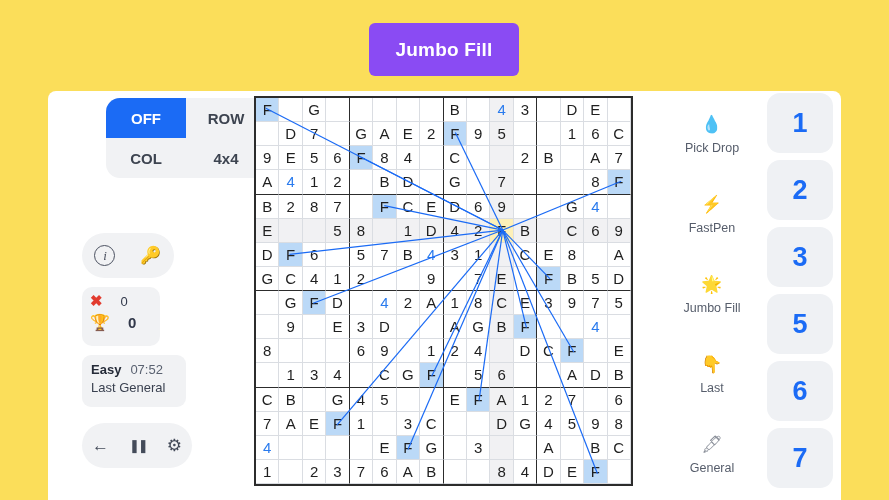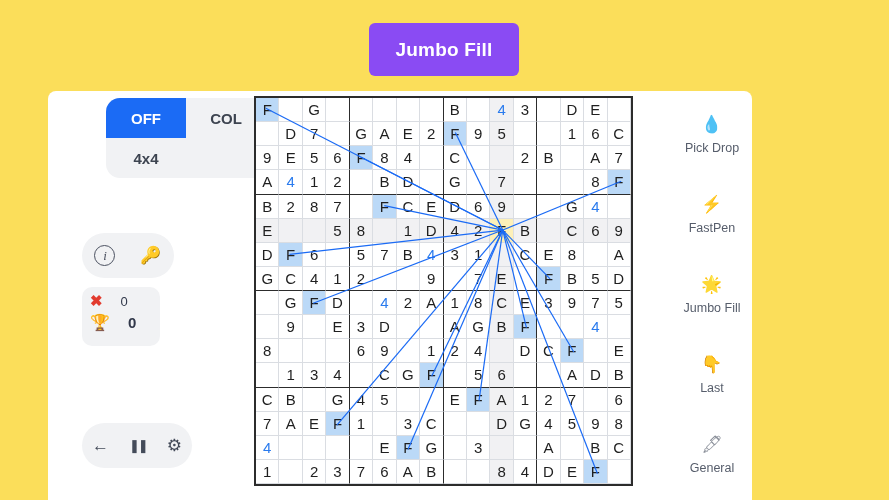--- a/index.html
+++ b/index.html
@@ -20,21 +20,21 @@
     border-radius:6px;
     display:flex; align-items:center; justify-content:center;
   }
   #title-bar .t {
     color:#ffffff; font-size:19px; font-weight:bold; letter-spacing:.2px;
   }
 
   
   #app-card {
     position:absolute; left:48px; top:91px;
-    width:704px; height:409px;
+    width:793px; height:409px;
     background:#ffffff;
     border-top-left-radius:8px; border-top-right-radius:8px;
     overflow:hidden;
   }
 
   
   #left-panel { position:absolute; left:12px; top:4px; width:205px; height:400px; }
 
   #mode-pad {
     position:absolute; left:46px; top:3px; width:160px; height:80px;
@@ -140,40 +140,48 @@
 <div id="title-bar">
   <span class="t">Jumbo Fill</span>
 </div>
 
 <div id="app-card">
 
   <div id="left-panel">
 
     <div id="mode-pad">
       <div class="cell active">OFF</div>
+      <div class="cell">ROW</div>
       <div class="cell">COL</div>
       <div class="cell">4x4</div>
     </div>
 
     <div id="tool-pill">
       <span class="circ-i">i</span>
       <span style="font-size:17px">🔑</span>
     </div>
 
     <div id="score-box">
       <div class="row r1">
         <span class="x-mark">✖</span>
         <span class="num" style="font-size:13px">0</span>
       </div>
       <div class="row r2">
         <span class="trophy">🏆</span>
         <span class="num" style="font-size:15px;font-weight:bold">0</span>
       </div>
     </div>
 
+    <div id="diff-box">
+      <div class="l1">
+        <span class="dif">Easy</span>
+        <span class="tm">07:52</span>
+      </div>
+      <div class="l2">Last General</div>
+    </div>
 
     <div id="nav-pill">
       <span class="g">←</span>
       <span class="g" style="font-size:13px;letter-spacing:-2px">❚❚</span>
       <span class="g">⚙</span>
     </div>
   </div>
 
   <div id="grid-wrap">
     <div id="sudoku">

